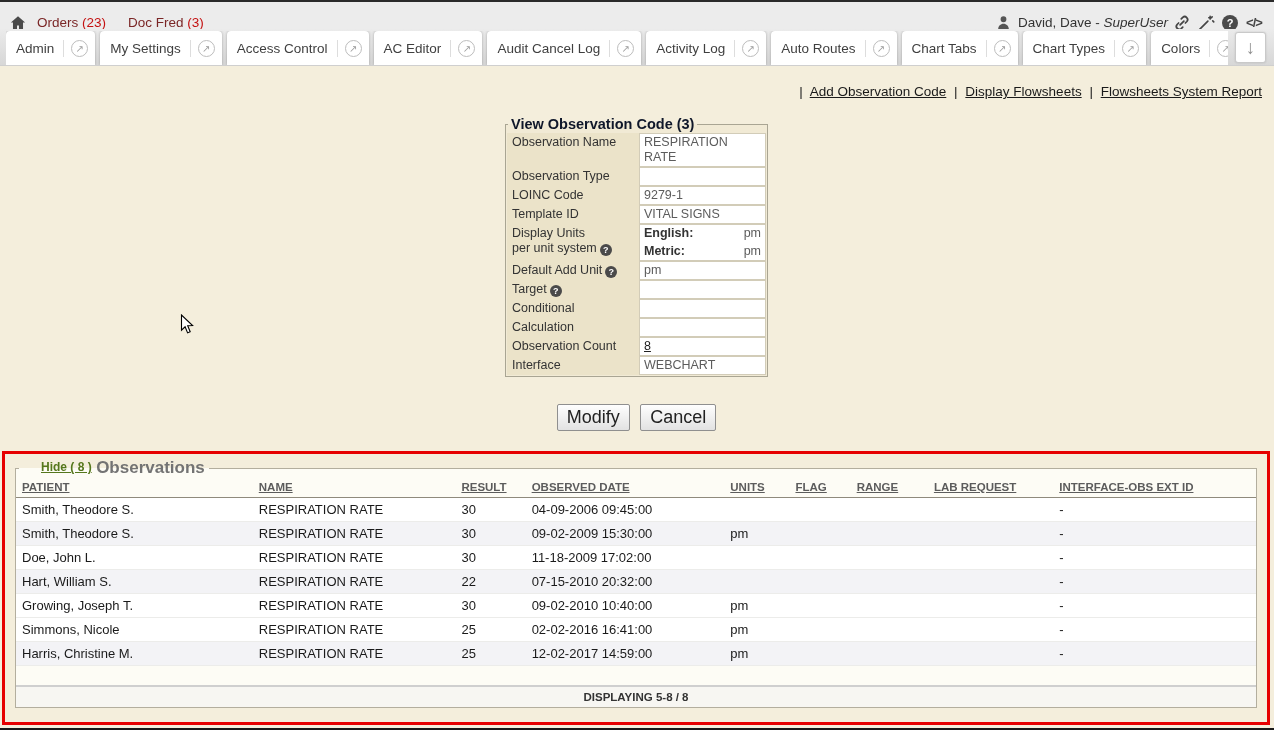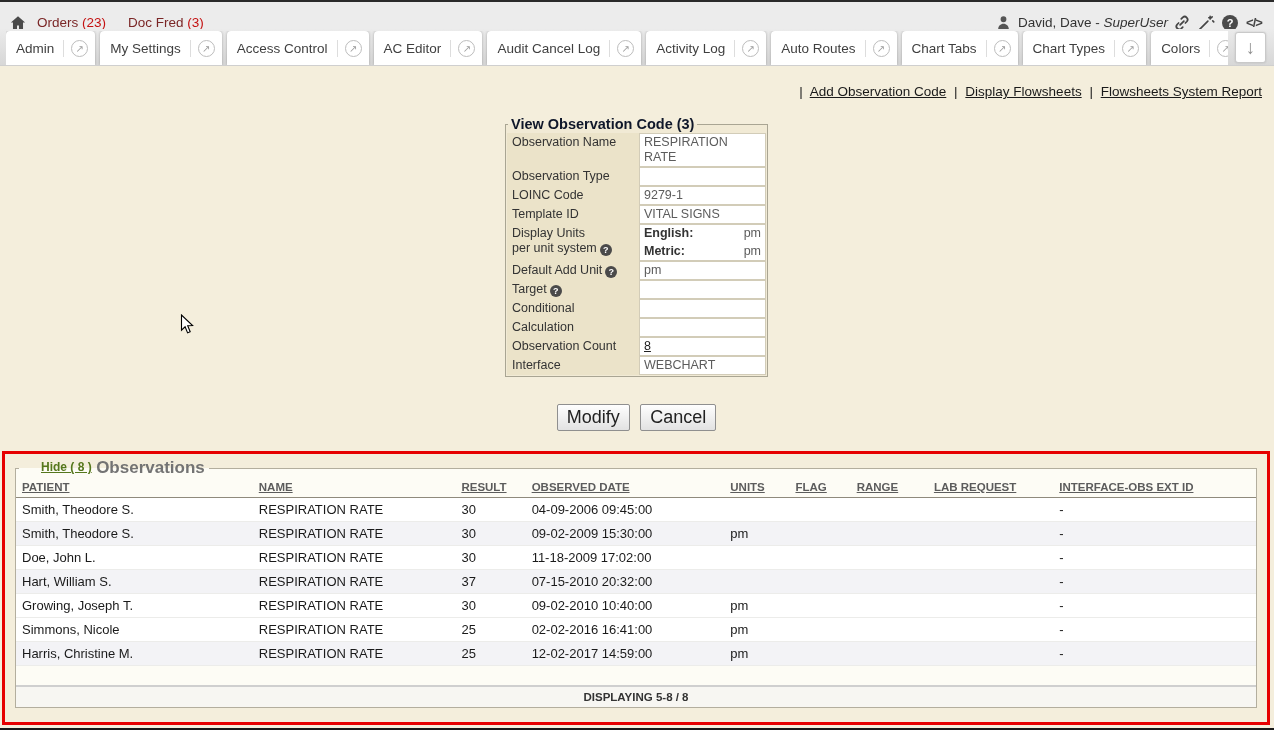--- a/index.html
+++ b/index.html
@@ -370,21 +370,21 @@
               <td>11-18-2009 17:02:00</td>
               <td></td>
               <td></td>
               <td></td>
               <td></td>
               <td>-</td>
             </tr>
           <tr class="even">
               <td>Hart, William S.</td>
               <td>RESPIRATION RATE</td>
-              <td>37</td>
+              <td>22</td>
               <td>07-15-2010 20:32:00</td>
               <td></td>
               <td></td>
               <td></td>
               <td></td>
               <td>-</td>
             </tr>
           <tr class="odd">
               <td>Growing, Joseph T.</td>
               <td>RESPIRATION RATE</td>

